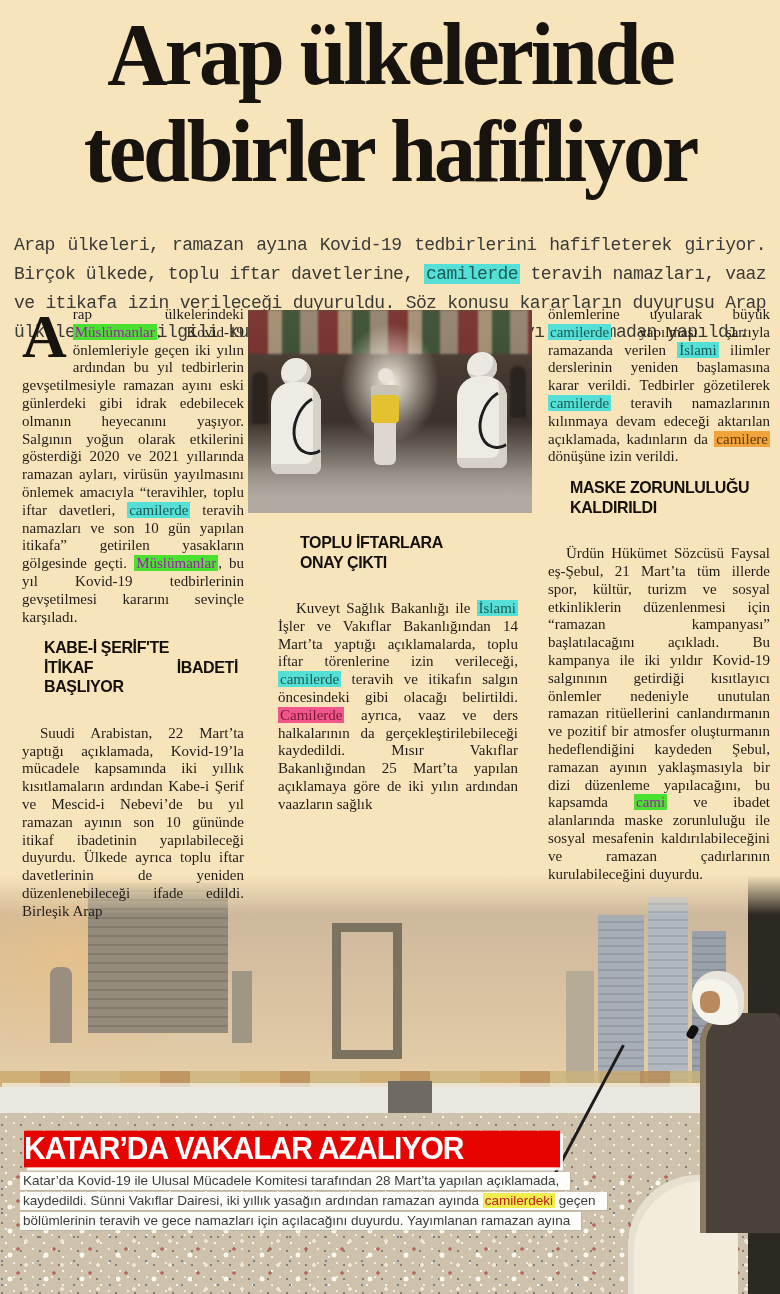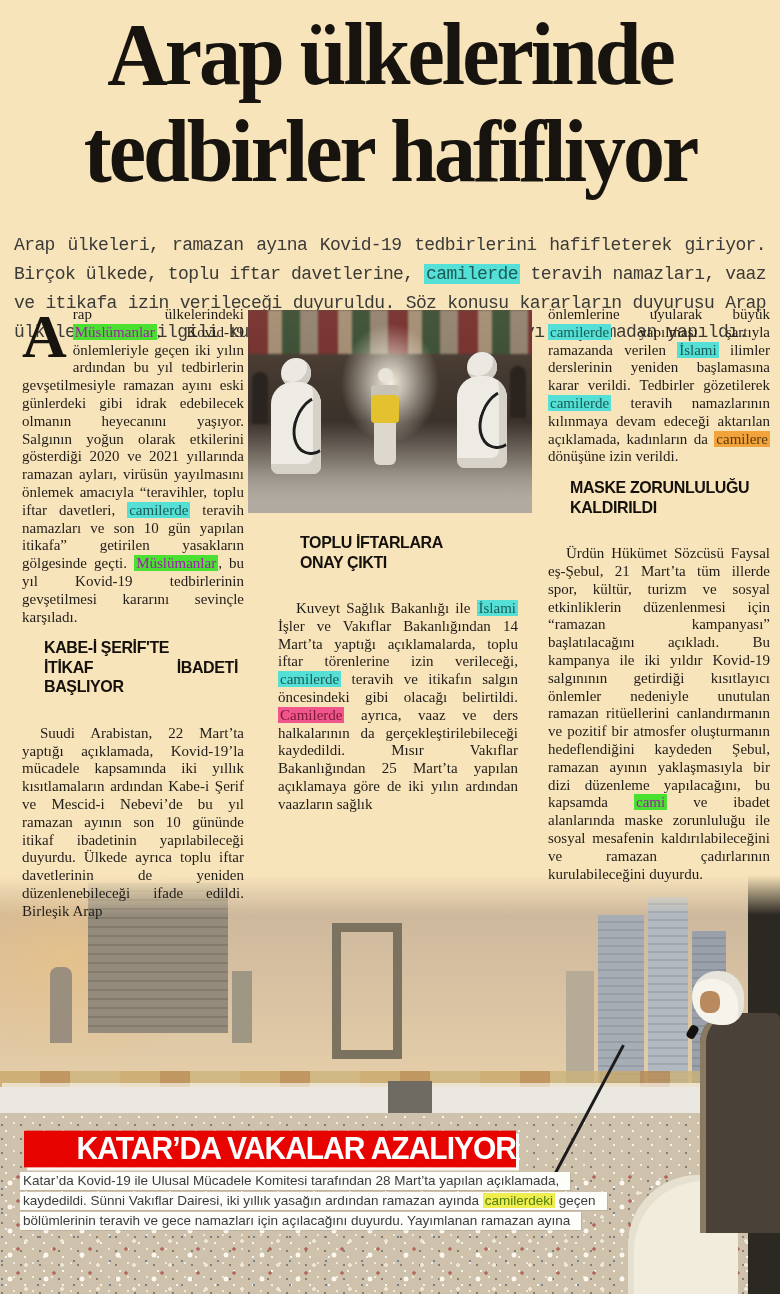--- a/index.html
+++ b/index.html
@@ -40,21 +40,21 @@
     font-family:"Liberation Sans", sans-serif;font-weight:bold;
     font-size:16.5px;line-height:19.5px;letter-spacing:-0.4px;color:#14100c;
     margin:12px 0 6px 22px;transform:scaleX(.97);transform-origin:left;
   }
   
   .hl{padding:0 2px;}
   .hl-cyan{background:var(--cyan,#54e0d6);color:#1c5a54;}
   .hl-green{background:var(--green,#49e02f);color:#a21caf;}
   .hl-orange{background:var(--orange,#f2a33c);color:#5c3a08;}
   .hl-pink{background:var(--pink,#f0568c);color:#7e1836;}
-  .hl-yellow{background:var(--yellow,#f0ee4e);color:#4d7c0f;}
+  .hl-yellow{background:var(--yellow,#f0ee4e);color:#b91c1c;}
   
   .photo1{
     position:absolute;left:248px;top:310px;width:284px;height:203px;overflow:hidden;z-index:1;
     background:linear-gradient(180deg,#5f4f44 0%,#463a31 28%,#3b322b 55%,#8c857b 78%,#a8a29a 100%);
   }
   .m-stalls{
     position:absolute;left:0;top:0;width:100%;height:44px;opacity:.7;filter:blur(1px);
     background:repeating-linear-gradient(90deg,#8a3030 0 20px,#c8b090 20px 34px,#3a5a38 34px 52px,#b0a088 52px 70px);
   }
   .m-glow{
@@ -125,27 +125,26 @@
   .preacher-robe{position:absolute;left:700px;top:138px;width:80px;height:220px;background:#4a4138;
     border-radius:30px 6px 0 0;box-shadow:inset 6px 0 0 #8a7a62;}
   .preacher-ghutra{position:absolute;left:692px;top:96px;width:52px;height:54px;background:#f6f3ea;
     border-radius:50% 50% 40% 55%;box-shadow:inset -6px 8px 0 rgba(0,0,0,.06);}
   .preacher-face{position:absolute;left:700px;top:116px;width:20px;height:22px;background:#b98a5e;border-radius:40%;}
   .mic-boom{position:absolute;left:622px;top:170px;width:2.5px;height:150px;background:#1c1c1c;
     transform:rotate(28deg);transform-origin:top center;}
   .mic-head{position:absolute;left:688px;top:150px;width:9px;height:14px;background:#111;border-radius:4px;transform:rotate(30deg);}
   
   .banner{
-    position:absolute;left:24px;top:1131px;width:480px;height:36px;z-index:3;
+    position:absolute;left:24px;top:1131px;width:536px;height:36px;z-index:3;
     background:var(--banner_red,#e60300);color:#ffffff;
     font-family:"Liberation Sans", sans-serif;font-weight:bold;
-    font-size:30px;line-height:36px;letter-spacing:-1px;text-align:right;
+    font-size:30px;line-height:36px;letter-spacing:-1px;text-align:left;
     box-shadow:3px 3px 0 rgba(255,255,255,.9);
     transform:scaleY(1.02);
-    padding-left:12px;
   }
   
   .strips{position:absolute;left:20px;top:1172px;z-index:3;
     font-family:"Liberation Sans", sans-serif;font-size:13.5px;line-height:17px;color:#3c3c3c;}
   .strip{background:#fdfdfa;display:table;white-space:nowrap;padding:0 11px 1px 3px;margin-bottom:2px;
     box-shadow:1px 1px 0 rgba(0,0,0,.08);}
 </style>
 </head>
 <body>
 

